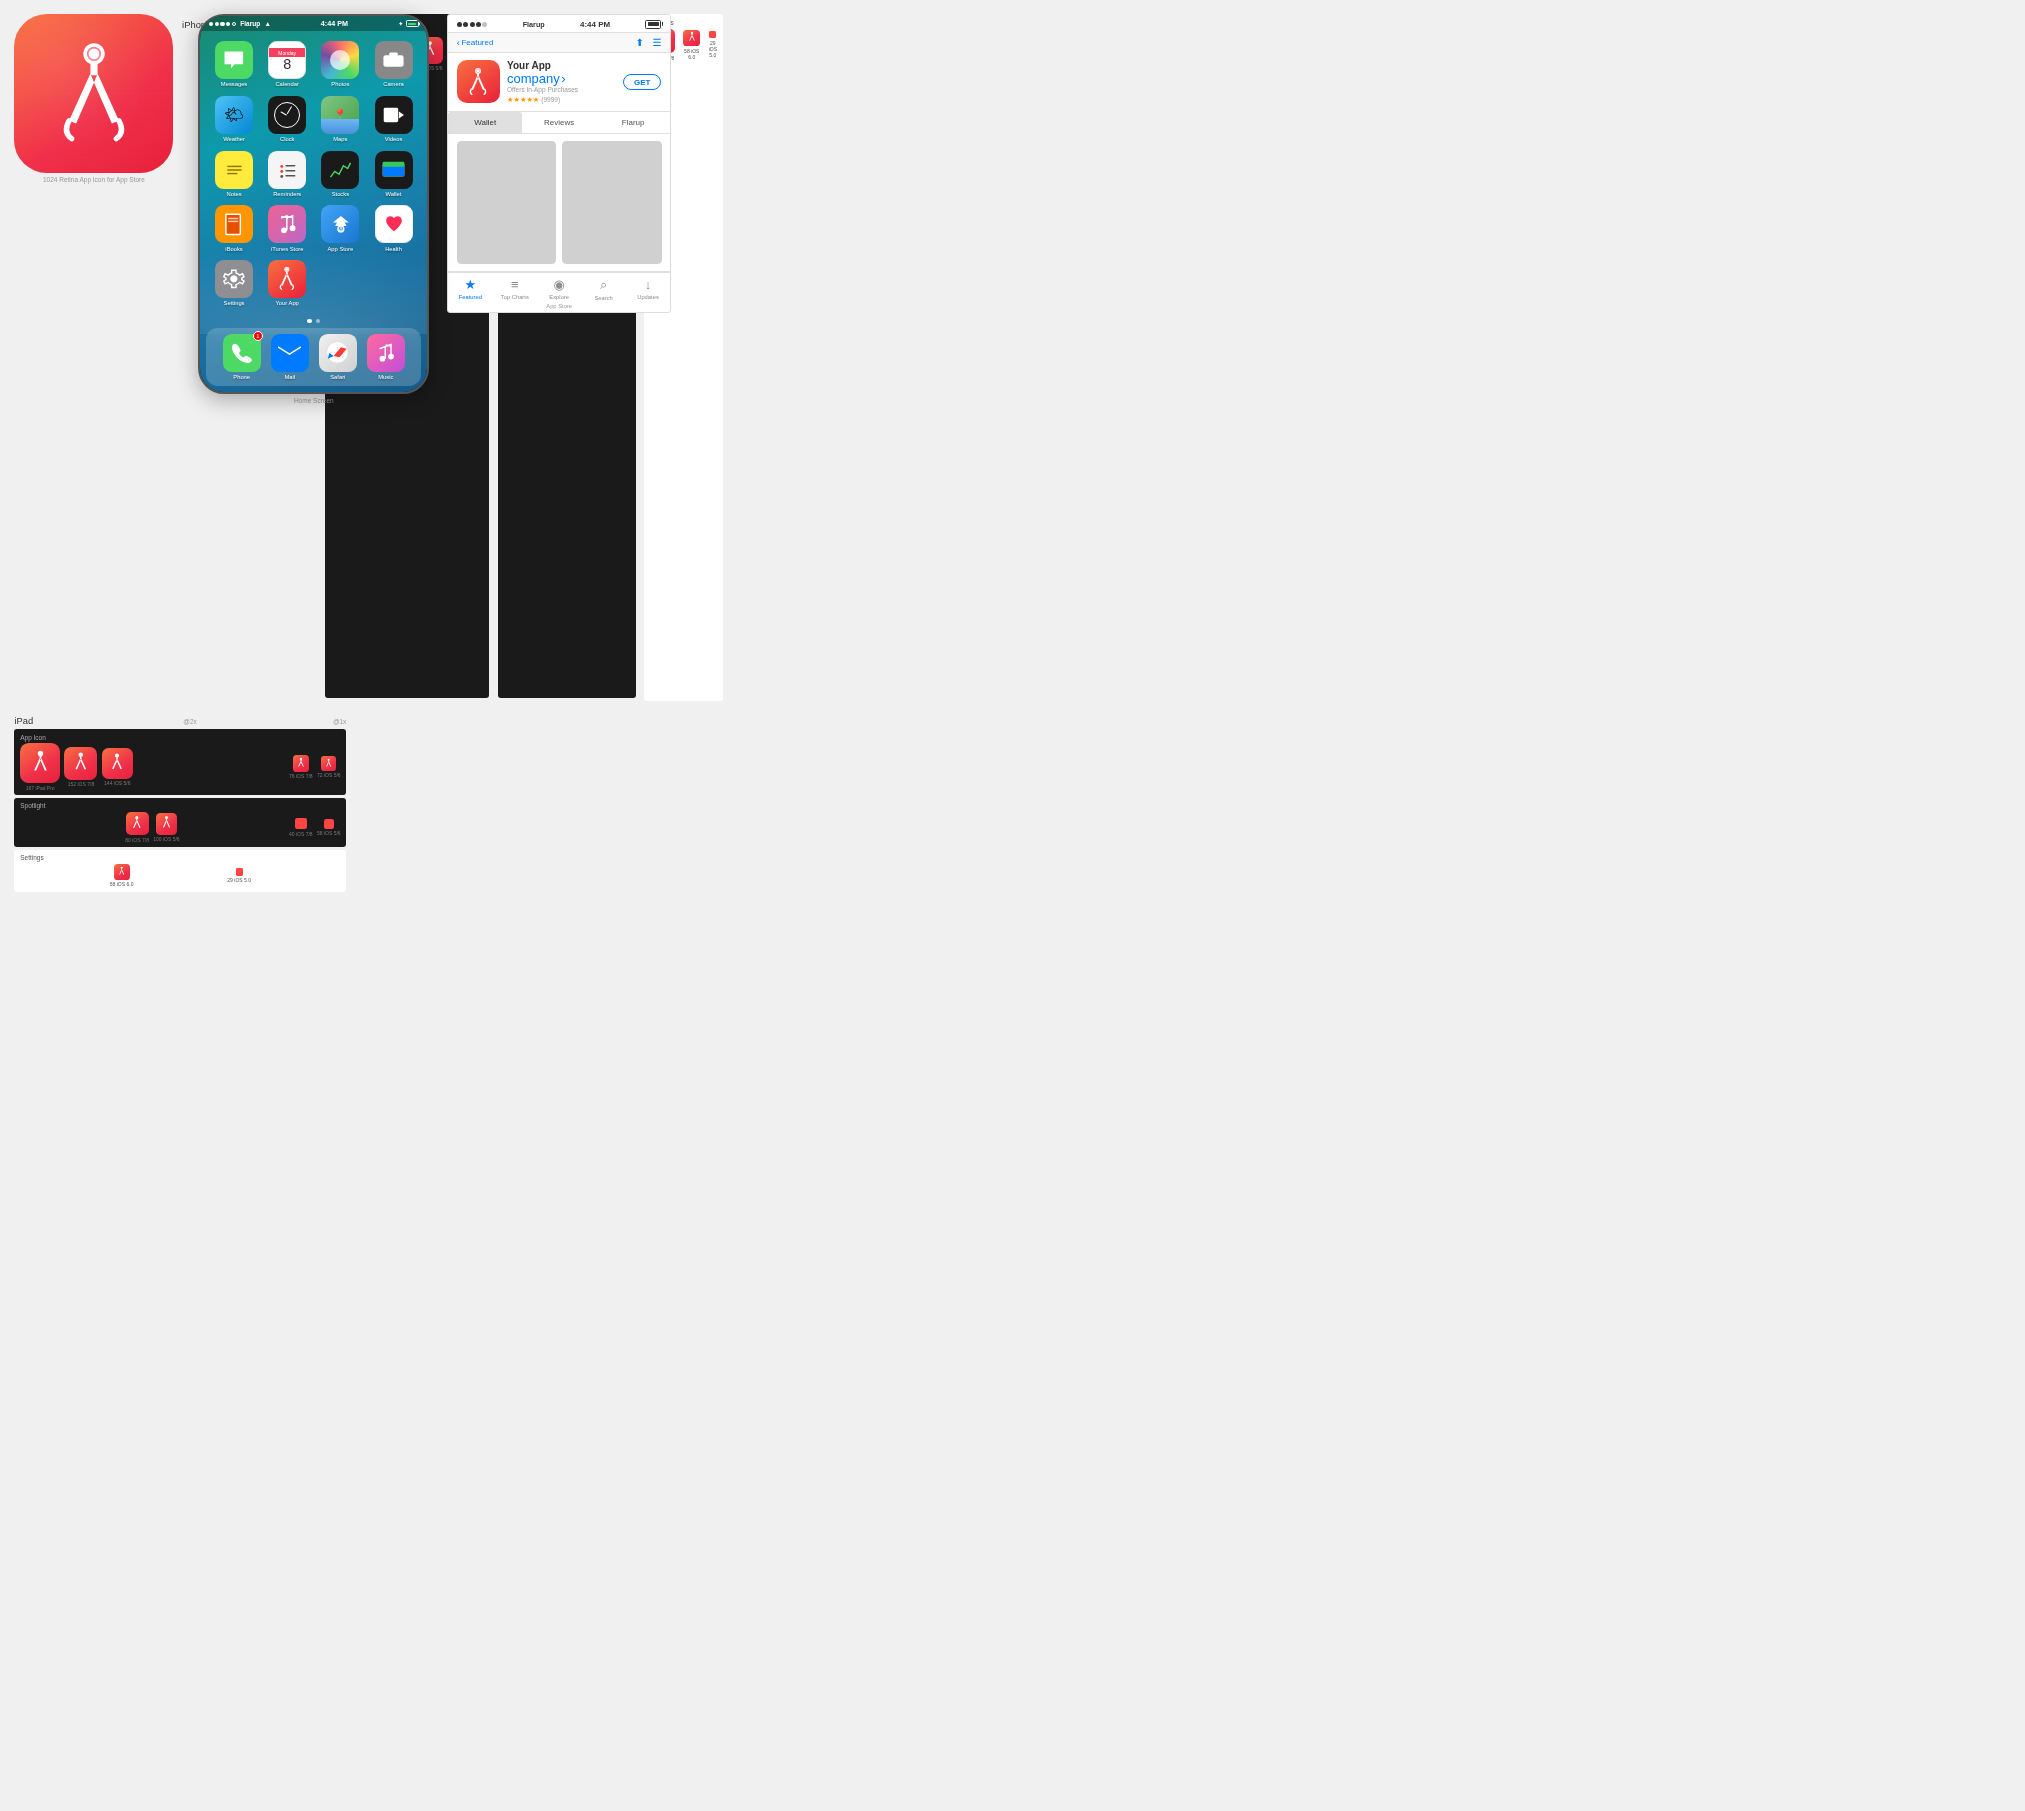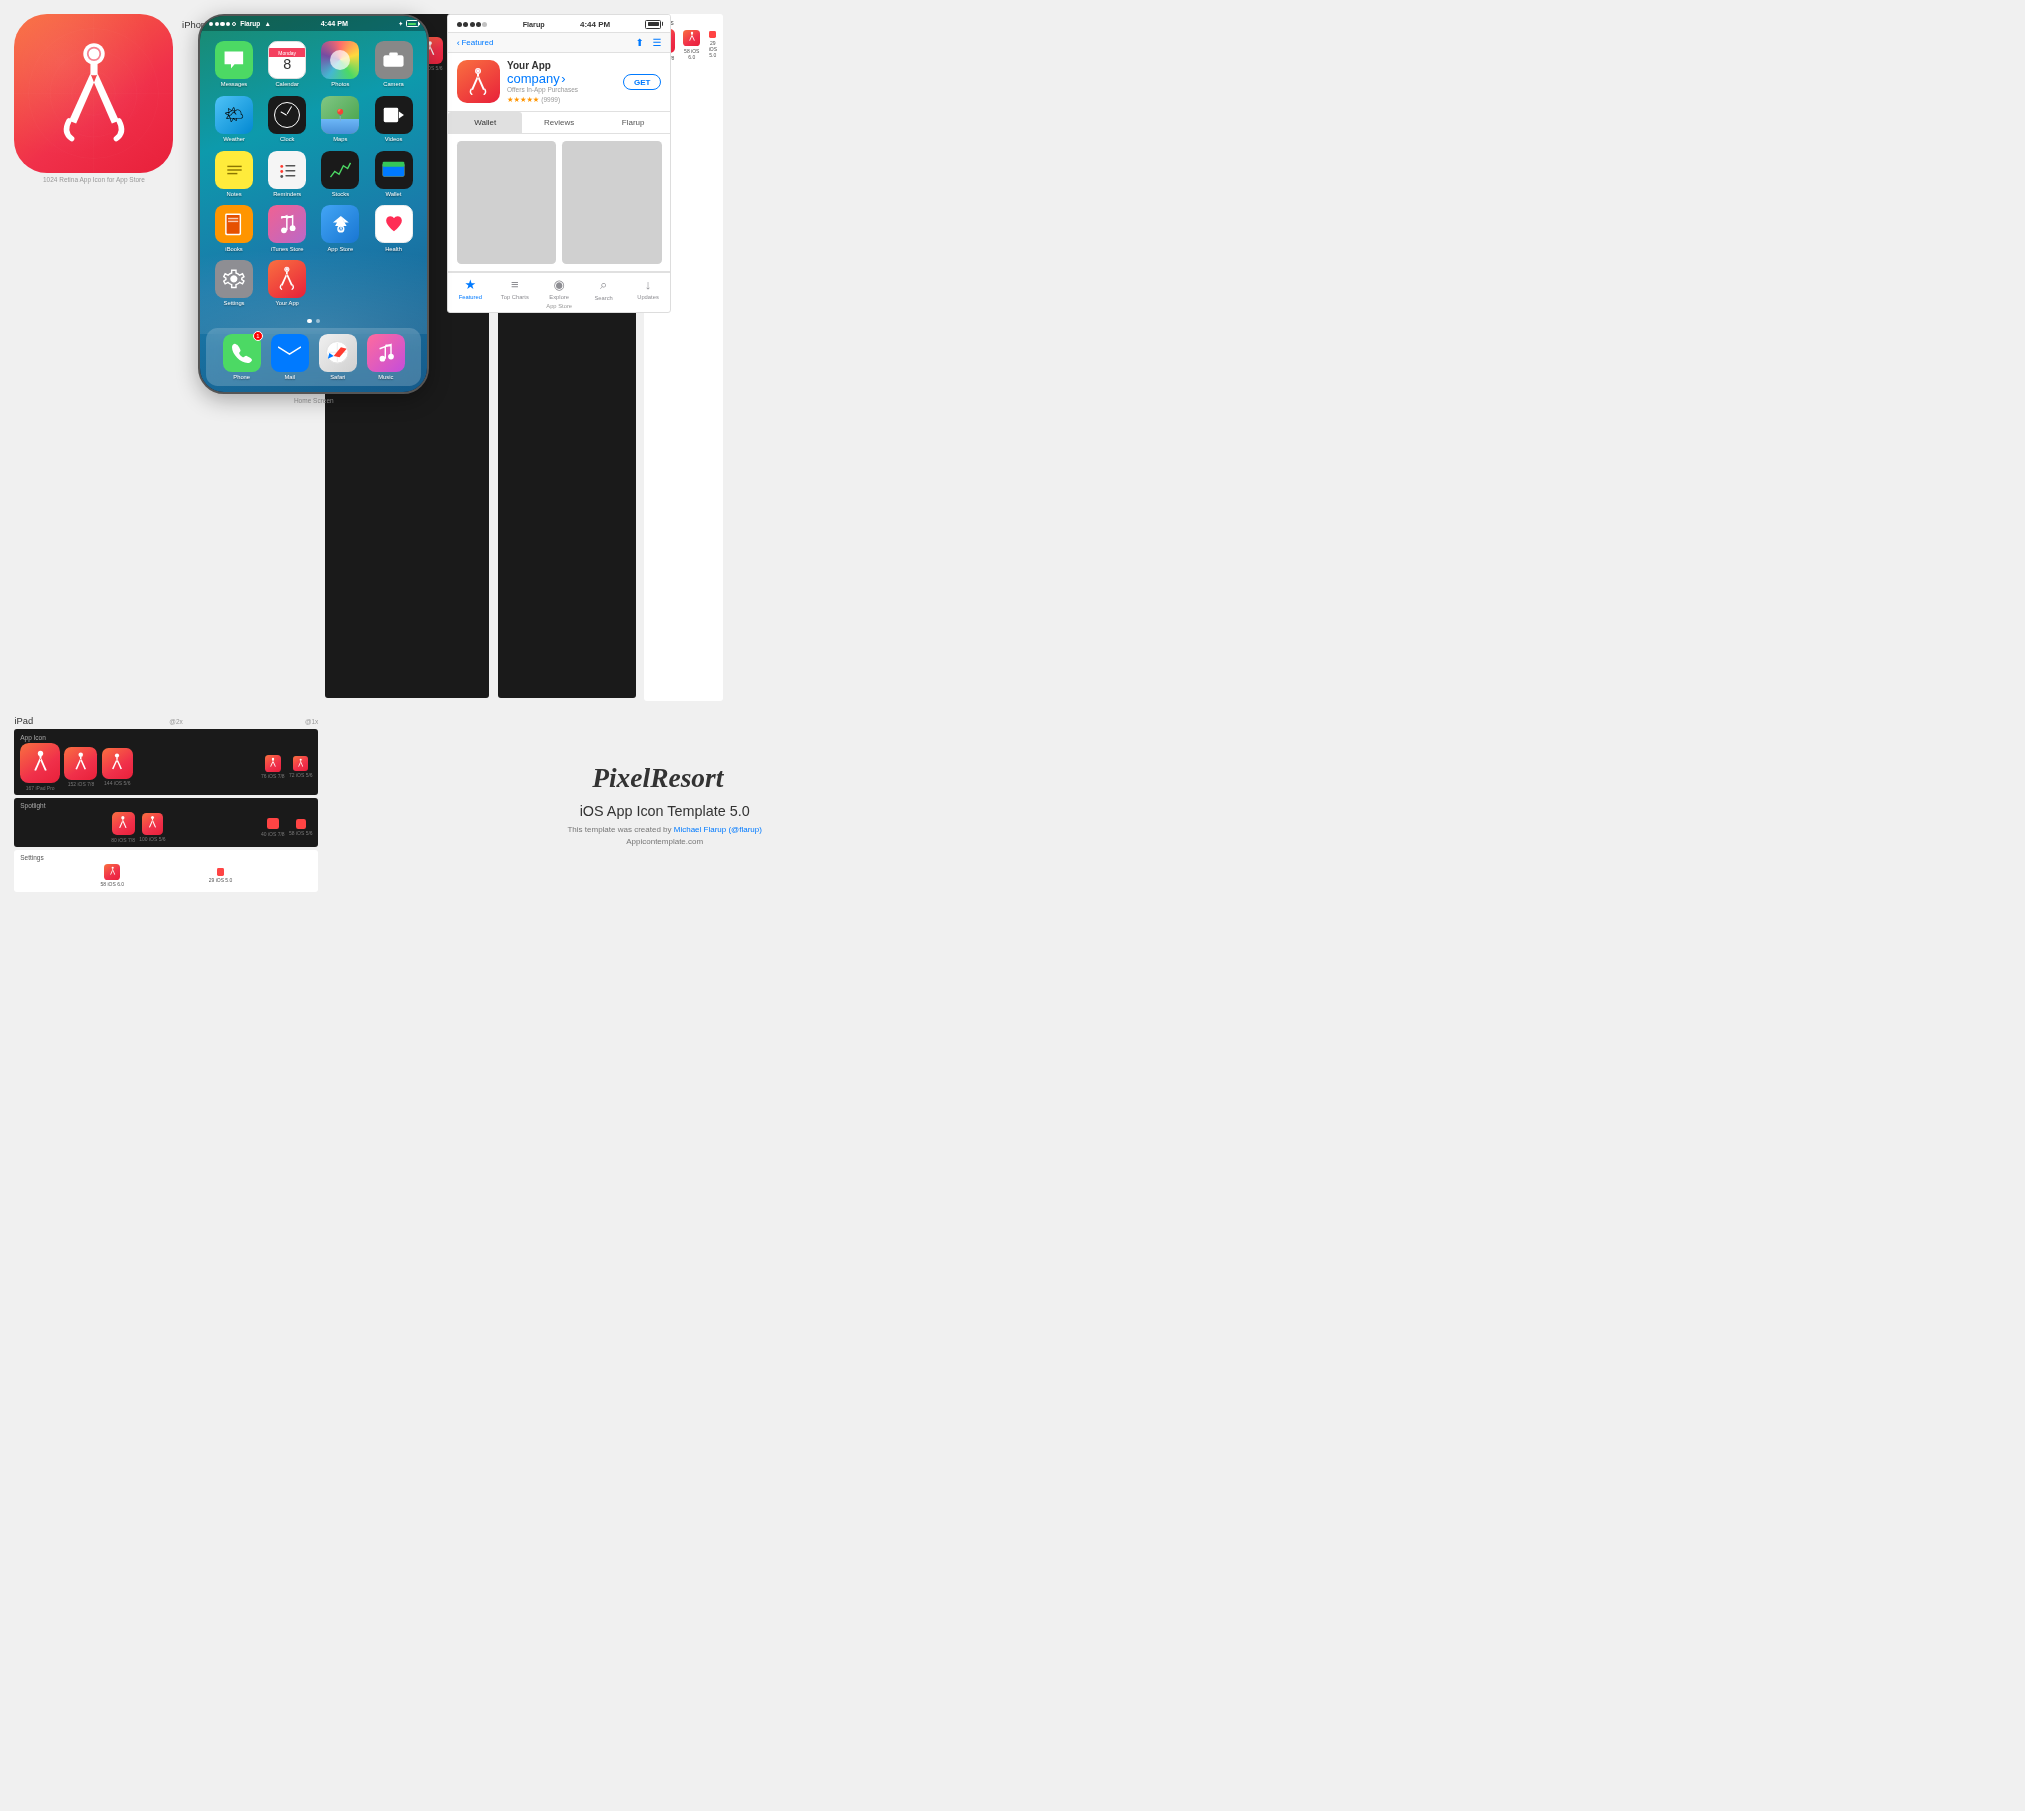--- a/index.html
+++ b/index.html
@@ -601,21 +601,21 @@
     }
 
     
     .bottom-section {
       display: flex;
       gap: 14.4px;
       padding: 0 14.4px 14.4px;
     }
 
     .bottom-left {
-      width: 304px;
+      width: 332px;
     }
 
     .bottom-right {
       flex: 1;
       display: flex;
       flex-direction: column;
       align-items: center;
       justify-content: center;
       padding: 14.4px;
     }
@@ -1434,29 +1434,15 @@
         <div class="spacer"></div>
         <div class="mini-icon-group">
           <div class="mini-icon" style="width:7.2px;height:7.2px;border-radius:1.4px;background:#ff4444;"></div>
           <div class="mini-icon-label" style="color:#555;">29 iOS 5.0</div>
         </div>
         <div class="spacer"></div>
       </div>
     </div>
   </div>
 
-  <div class="bottom-right">
-    <div class="brand-logo">
-      <svg viewBox="0 0 220 48" width="159" height="35" style="font-size:28px">
-        <text x="10" y="38" font-family="Georgia, serif" font-style="italic" font-weight="bold" font-size="38" fill="#333">PixelResort</text>
-      </svg>
-    </div>
-    <div class="brand-product">iOS App Icon Template 5.0</div>
-    <div class="brand-credit">
-      <span>This template was created by</span>
-      <span style="color:#007aff;">Michael Flarup (@flarup)</span>
-      <br>
-      <span>Appicontemplate.com</span>
-    </div>
-  </div>
 
 </div>
 
 
 </body></html>

